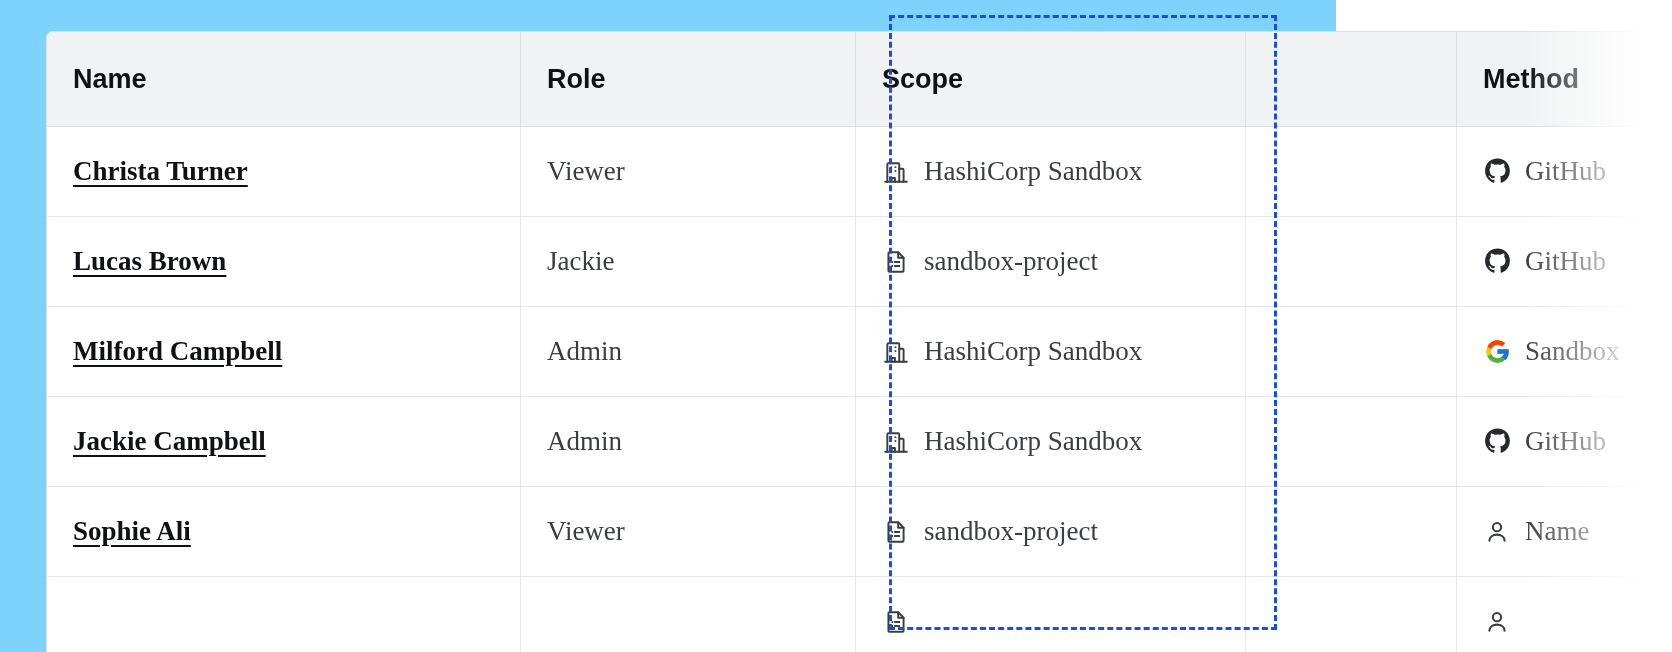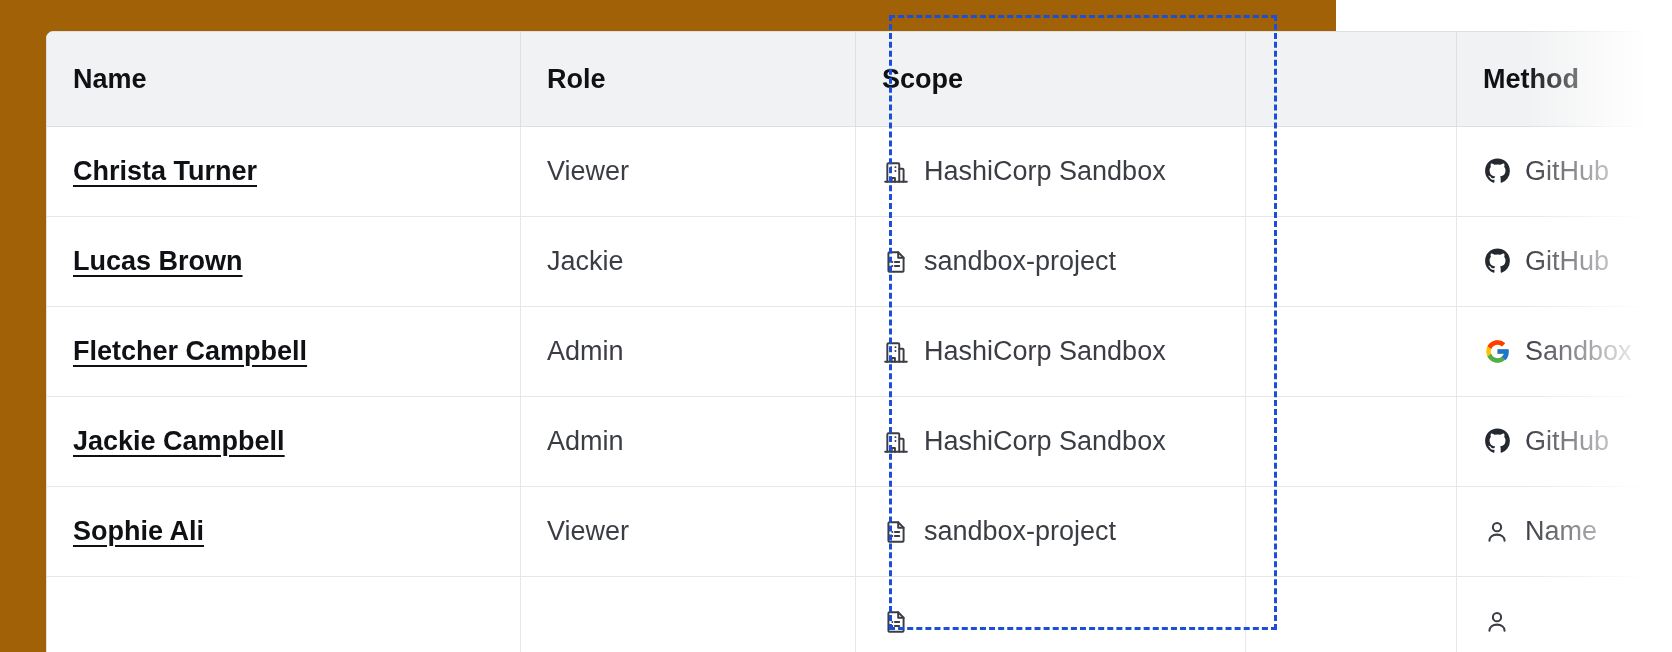--- a/index.html
+++ b/index.html
@@ -7,21 +7,21 @@
     margin: 0; padding: 0;
     width: 1672px; height: 652px;
     background: #ffffff;
     font-family: "Liberation Sans", sans-serif;
     overflow: hidden;
   }
   .page {
     position: relative;
     width: 1336px;
     height: 652px;
-    background: #a16207;
+    background: #7dd3fc;
   }
 
   
   .table-viewport {
     position: absolute;
     left: 46px;
     top: 31px;
     width: 1626px;
     height: 640px;
     overflow: hidden;
@@ -57,20 +57,21 @@
     color: #3b3d45;
     font-size: 27px;
     font-weight: normal;
     text-align: left;
     padding: 0 12px 0 26px;
     height: 90px;
     vertical-align: middle;
     border-bottom: 1px solid #e6e7ea;
     border-right: 1px solid #e6e7ea;
     white-space: nowrap;
+    font-family: Liberation Serif, serif;
   }
   .perm-table tbody td:last-child { border-right: none; }
   .perm-table tbody tr:last-child td { border-bottom: none; }
 
   .col-name   { width: 474px; }
   .col-role   { width: 335px; }
   .col-scope  { width: 390px; }
   .col-blank  { width: 211px; }
   .col-method { width: 370px; }
 
@@ -194,21 +195,21 @@
                   <path d="M12 .5C5.73.5.98 5.24.98 11.5c0 4.86 3.16 8.98 7.54 10.44.55.1.75-.24.75-.53v-2.06c-3.07.67-3.72-1.3-3.72-1.3-.5-1.28-1.23-1.62-1.23-1.62-1-.68.08-.67.08-.67 1.1.08 1.69 1.14 1.69 1.14.98 1.69 2.58 1.2 3.21.92.1-.72.39-1.2.7-1.48-2.45-.28-5.03-1.23-5.03-5.47 0-1.21.43-2.2 1.14-2.97-.11-.28-.5-1.41.11-2.94 0 0 .93-.3 3.05 1.14a10.5 10.5 0 0 1 5.55 0c2.12-1.44 3.04-1.14 3.04-1.14.61 1.53.23 2.66.11 2.94.71.77 1.14 1.76 1.14 2.97 0 4.25-2.58 5.19-5.04 5.46.4.34.75 1.01.75 2.04v3.02c0 .29.2.64.76.53A11.03 11.03 0 0 0 23.02 11.5C23.02 5.24 18.27.5 12 .5z"></path>
                 </svg>
               </span>
               <span class="cell-label">GitHub</span>
             </div>
           </td>
         </tr>
 
         <tr>
           <td>
-            <span class="name-link">Fletcher Campbell</span>
+            <span class="name-link">Milford Campbell</span>
           </td>
           <td>Admin</td>
           <td>
             <div class="cell-flex">
               <span class="ic">
                 <svg width="26" height="26" viewBox="0 0 24 24" fill="none" stroke="#3b3d45" stroke-width="1.8" stroke-linecap="round" stroke-linejoin="round">
                   <path d="M4 21V5a1 1 0 0 1 1-1h9a1 1 0 0 1 1 1v16"></path>
                   <path d="M15 9h3a1 1 0 0 1 1 1v11"></path>
                   <path d="M2 21h20"></path>
                   <path d="M7.5 7.5h.01M11.5 7.5h.01M7.5 11h.01M11.5 11h.01"></path>

